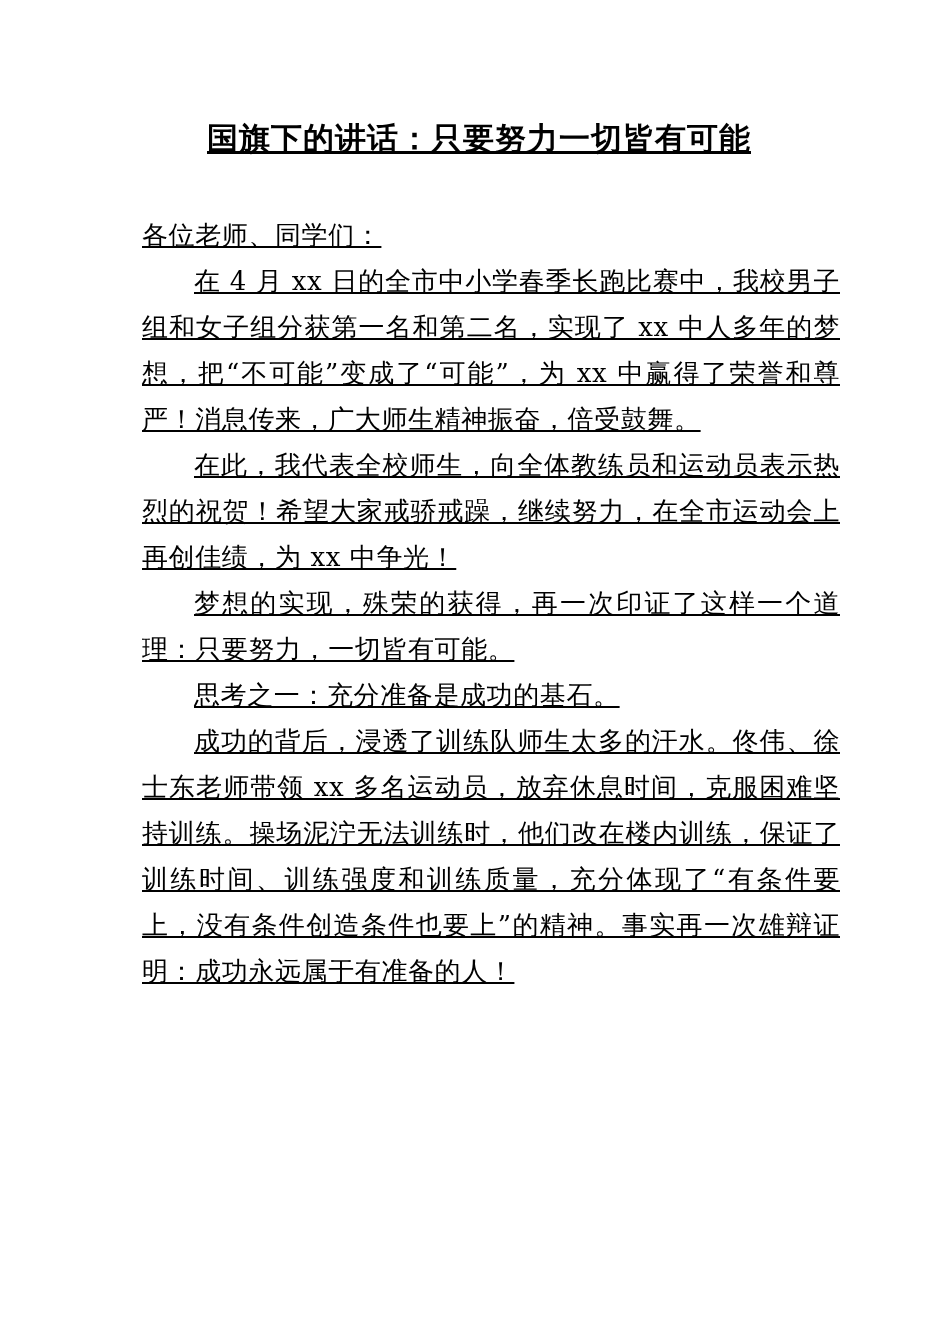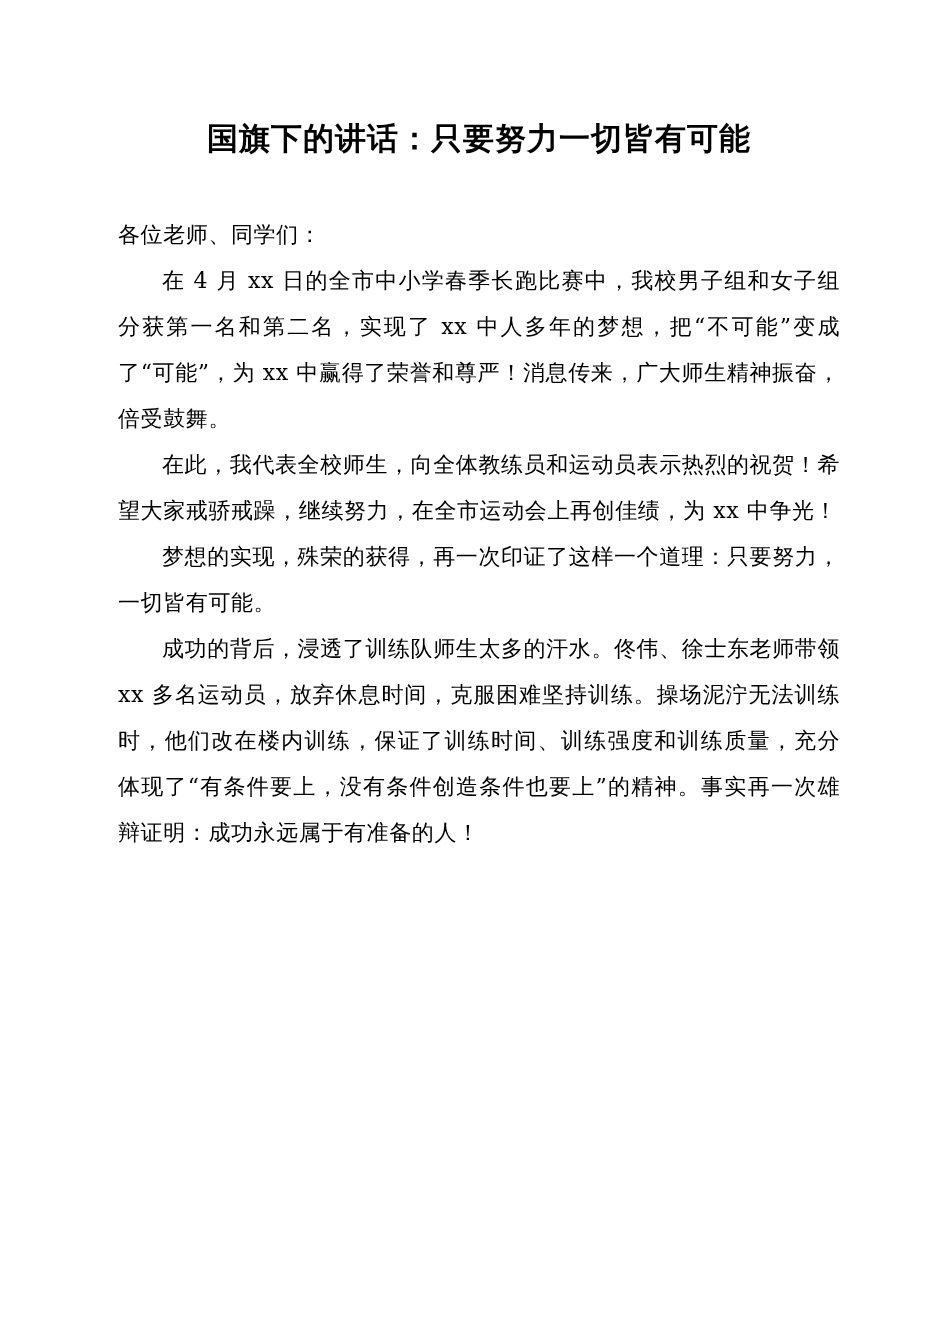--- a/index.html
+++ b/index.html
@@ -13,37 +13,39 @@
     font-family: "DejaVu Serif", "Liberation Serif", serif;
     color: #000000;
     overflow: hidden;
   }
   .page {
     box-sizing: border-box;
     width: 950px;
     height: 1344px;
     padding: 118px 110px 40px 118px;
     background: #ffffff;
+    text-decoration: underline;
   }
   .doc-title {
     font-family: "DejaVu Serif", "Liberation Serif", serif;
     font-weight: bold;
     font-size: 31px;
     line-height: 1.35;
     text-align: center;
     letter-spacing: 1px;
     margin: 0 0 52px 0;
   }
   .body-text {
     font-family: "DejaVu Serif", "Liberation Serif", serif;
-    font-size: 22px;
+    font-size: 26px;
     line-height: 46px;
     text-align: justify;
     text-justify: inter-ideograph;
     letter-spacing: 0.6px;
+    margin-left: 24px;
   }
   .para {
     margin: 0;
     text-indent: 2em;
   }
   .para.no-indent {
     text-indent: 0;
   }
 </style>
 </head>
@@ -51,16 +53,17 @@
 
 <div class="page">
 
   <h1 class="doc-title">国旗下的讲话：只要努力一切皆有可能</h1>
 
   <div class="body-text">
     <p class="para no-indent">各位老师、同学们：</p>
     <p class="para">在 4 月 xx 日的全市中小学春季长跑比赛中，我校男子组和女子组分获第一名和第二名，实现了 xx 中人多年的梦想，把“不可能”变成了“可能”，为 xx 中赢得了荣誉和尊严！消息传来，广大师生精神振奋，倍受鼓舞。</p>
     <p class="para">在此，我代表全校师生，向全体教练员和运动员表示热烈的祝贺！希望大家戒骄戒躁，继续努力，在全市运动会上再创佳绩，为 xx 中争光！</p>
     <p class="para">梦想的实现，殊荣的获得，再一次印证了这样一个道理：只要努力，一切皆有可能。</p>
+    <p class="para">思考之一：充分准备是成功的基石。</p>
     <p class="para">成功的背后，浸透了训练队师生太多的汗水。佟伟、徐士东老师带领 xx 多名运动员，放弃休息时间，克服困难坚持训练。操场泥泞无法训练时，他们改在楼内训练，保证了训练时间、训练强度和训练质量，充分体现了“有条件要上，没有条件创造条件也要上”的精神。事实再一次雄辩证明：成功永远属于有准备的人！</p>
   </div>
 
 </div>
 
 </body></html>

